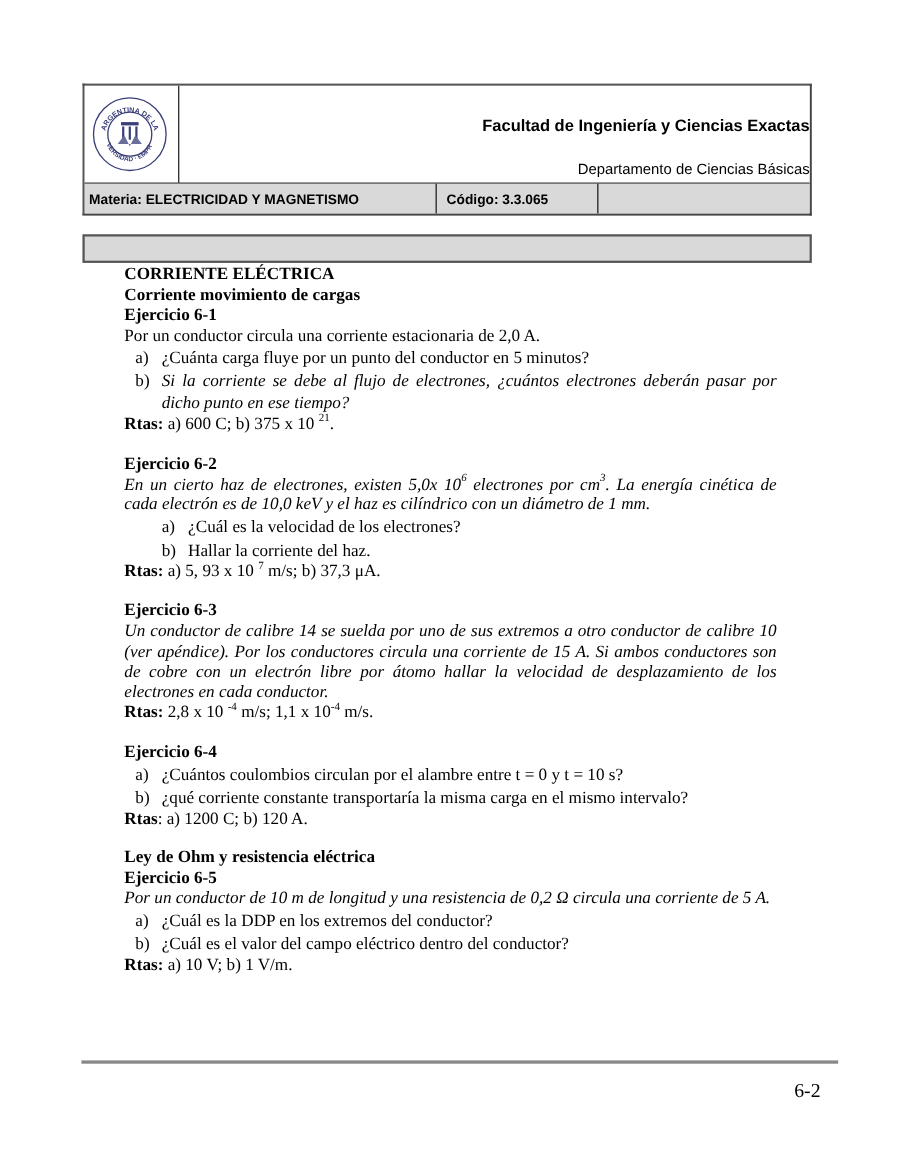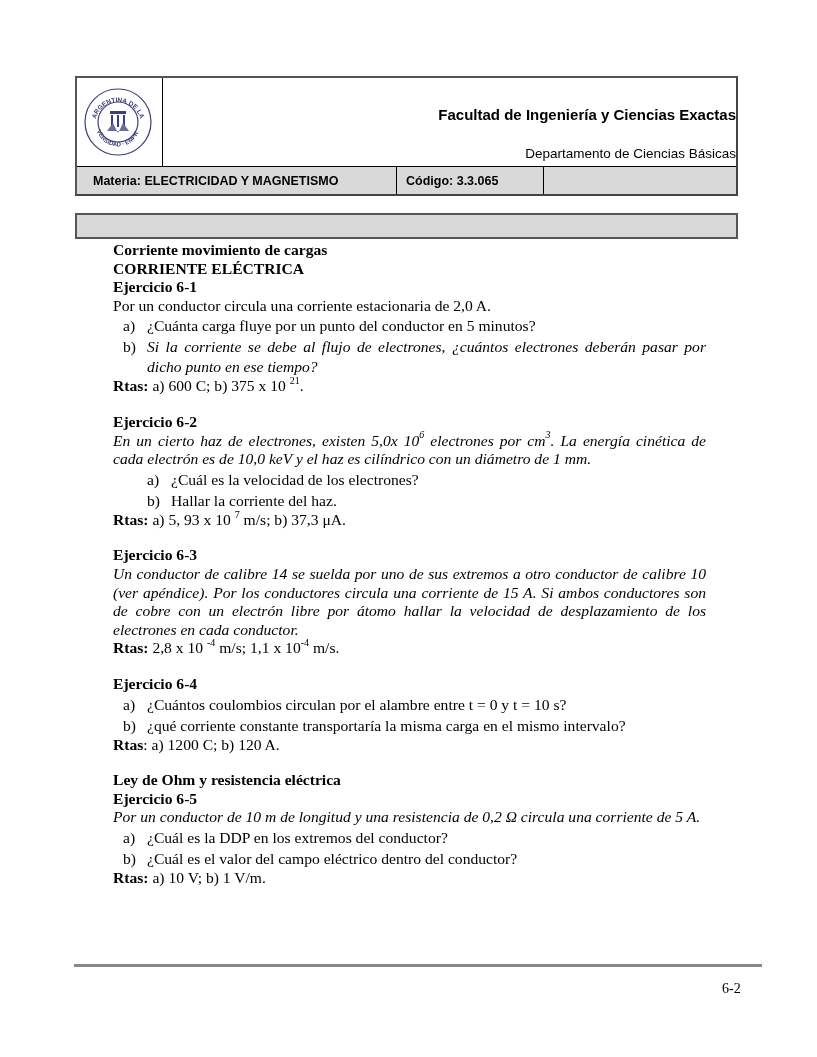--- a/index.html
+++ b/index.html
@@ -6,38 +6,38 @@
   body { width: 817px; height: 1057px; position: relative; overflow: hidden; font-family: "Liberation Serif", serif; color: #000; }
 
   .hdr-table { position: absolute; left: 75px; top: 76px; width: 663px; height: 120px; border: 2px solid #555; box-sizing: border-box; border-right-color:#444; border-bottom-color:#444; }
   .hdr-top { position: absolute; left: 0; top: 0; right: 0; height: 88px; border-bottom: 1px solid #000; background: #fff; }
   .logo-cell { position: absolute; left: 0; top: 0; width: 85px; height: 88px; border-right: 1px solid #000; }
   .logo { position: absolute; left: 6px; top: 9px; width: 70px; height: 70px; }
   .title-cell { position: absolute; left: 86px; top: 0; right: 0; height: 88px; text-align: right; font-family: "Liberation Sans", sans-serif; }
   .title-main { position: absolute; left: 0; right: 0; top: 28px; font-size: 15px; font-weight: bold; }
   .title-sub { position: absolute; left: 0; right: 0; top: 52px; font-size: 13.5px; margin-top: 16px; }
   .hdr-bot { position: absolute; left: 0; top: 89px; right: 0; bottom: 0; background: #d9d9d9; font-family: "Liberation Sans", sans-serif; font-weight: bold; font-size: 12.5px; }
-  .cell-materia { position: absolute; left: 0; top: 0; width: 320px; height: 100%; border-right: 1px solid #000; padding-left: 16px; line-height: 28px; box-sizing: border-box; }
+  .cell-materia { position: absolute; left: 0; top: 0; width: 320px; height: 100%; border-right: 1px solid #000; padding-left: 4px; line-height: 28px; box-sizing: border-box; }
   .cell-codigo { position: absolute; left: 321px; top: 0; width: 146px; height: 100%; border-right: 1px solid #000; padding-left: 8px; line-height: 28px; box-sizing: border-box; }
 
   .grey-bar { position: absolute; left: 75px; top: 213px; width: 663px; height: 26px; background: #d9d9d9; border: 2px solid #555; box-sizing: border-box; }
 
   .content { position: absolute; left: 113px; top: 241px; width: 593px; font-size: 15.6px; line-height: 18.6px; }
   .content p { margin: 0; }
   .b { font-weight: bold; }
   .just { text-align: justify; font-style: italic; }
   .item { display: flex; margin: 1px 0 0 0; line-height: 20px; }
   .item .lbl { width: 24px; flex: none; }
   .indent1 { padding-left: 10px; }
   .indent2 { padding-left: 34px; }
   .gap { height: 17px; }
   sup { font-size: 10px; line-height: 0; position: relative; top: -1px; }
 
   .footer-line { position: absolute; left: 74px; top: 964px; width: 688px; height: 3px; background: #888; }
-  .page-num { position: absolute; left: 722px; top: 981px; font-size: 14px; }
+  .page-num { position: absolute; left: 722px; top: 981px; font-size: 18px; }
 </style>
 </head>
 <body>
 
 <div class="hdr-table">
   <div class="hdr-top">
     <div class="logo-cell">
       <svg class="logo" viewBox="0 0 70 70">
         <defs>
           <path id="arcTop" d="M12,38 A23,23 0 1,1 58,38"></path>
@@ -65,22 +65,22 @@
   </div>
   <div class="hdr-bot">
     <div class="cell-materia">Materia: ELECTRICIDAD Y MAGNETISMO</div>
     <div class="cell-codigo">Código: 3.3.065</div>
   </div>
 </div>
 
 <div class="grey-bar"></div>
 
 <div class="content">
+  <p class="b">CORRIENTE ELÉCTRICA</p>
   <p class="b">Corriente movimiento de cargas</p>
-  <p class="b">CORRIENTE ELÉCTRICA</p>
 
   <p class="b">Ejercicio 6-1</p>
   <p>Por un conductor circula una corriente  estacionaria de 2,0 A.</p>
   <div class="item indent1">
     <span class="lbl">a)</span>
     <span>¿Cuánta carga fluye por un punto del conductor en 5 minutos?</span>
   </div>
   <div class="item indent1">
     <span class="lbl">b)</span>
     <span class="just">Si la corriente se debe al flujo de electrones, ¿cuántos electrones deberán pasar por dicho punto en ese  tiempo?</span>

